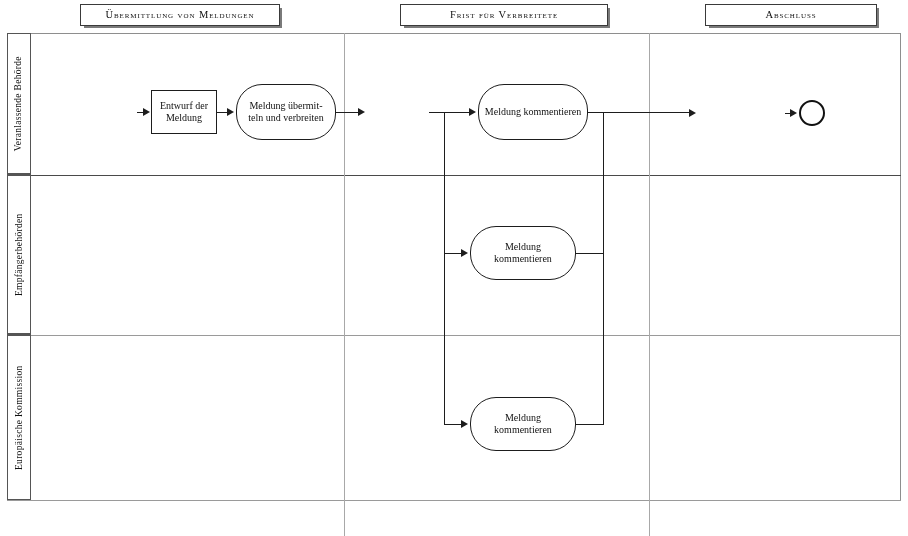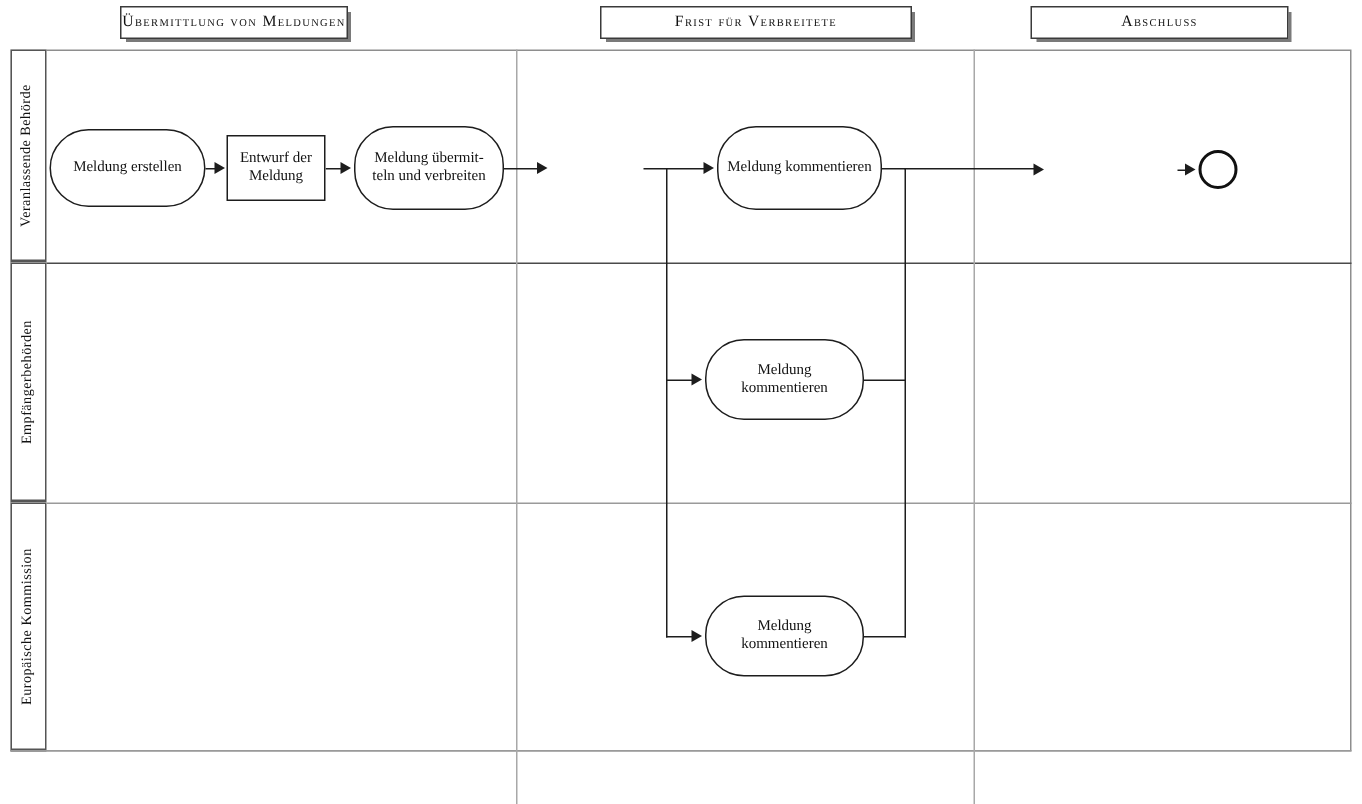--- a/index.html
+++ b/index.html
@@ -147,27 +147,27 @@
     border-bottom: 4px solid transparent;
     border-left: 7px solid #1d1d1d;
     z-index: 3;
   }
 </style>
 </head>
 <body>
 
 <div id="diagram-root">
 
-  <div class="phase-header" style="left:80px; top:4px; width:152px;">
+  <div class="phase-header" style="left:80px; top:4px; width:200px;">
     <span class="ph-label">Übermittlung von Meldungen</span>
   </div>
   <div class="phase-header" style="left:400px; top:4px; width:208px;">
     <span class="ph-label">Frist für Verbreitete</span>
   </div>
-  <div class="phase-header" style="left:687px; top:4px; width:172px;">
+  <div class="phase-header" style="left:705px; top:4px; width:172px;">
     <span class="ph-label">Abschluss</span>
   </div>
 
   <div class="pool-frame" style="left:7px; top:33px; width:894px; height:468px;"></div>
 
   <div class="lane-label-cell" style="left:7px; top:33px; width:24px; height:142px;">
     <span class="lane-text">Veranlassende Behörde</span>
   </div>
   <div class="lane-label-cell" style="left:7px; top:175px; width:24px; height:160px;">
     <span class="lane-text">Empfängerbehörden</span>
@@ -201,23 +201,20 @@
 
   <div class="arrow-head" style="left:143px; top:108px;"></div>
   <div class="arrow-head" style="left:227px; top:108px;"></div>
   <div class="arrow-head" style="left:358px; top:108px;"></div>
   <div class="arrow-head" style="left:469px; top:108px;"></div>
   <div class="arrow-head" style="left:461px; top:249px;"></div>
   <div class="arrow-head" style="left:461px; top:420px;"></div>
   <div class="arrow-head" style="left:689px; top:109px;"></div>
   <div class="arrow-head" style="left:790px; top:109px;"></div>
 
-  <div class="node rounded" style="left:33px; top:86px; width:104px; height:52px;">
-    <span>Meldung erstellen</span>
-  </div>
 
   <div class="node rect" style="left:151px; top:90px; width:66px; height:44px;">
     <span>Entwurf der Meldung</span>
   </div>
 
   <div class="node rounded" style="left:236px; top:84px; width:100px; height:56px;">
     <span>Meldung übermit- teln und verbreiten</span>
   </div>
 
 

